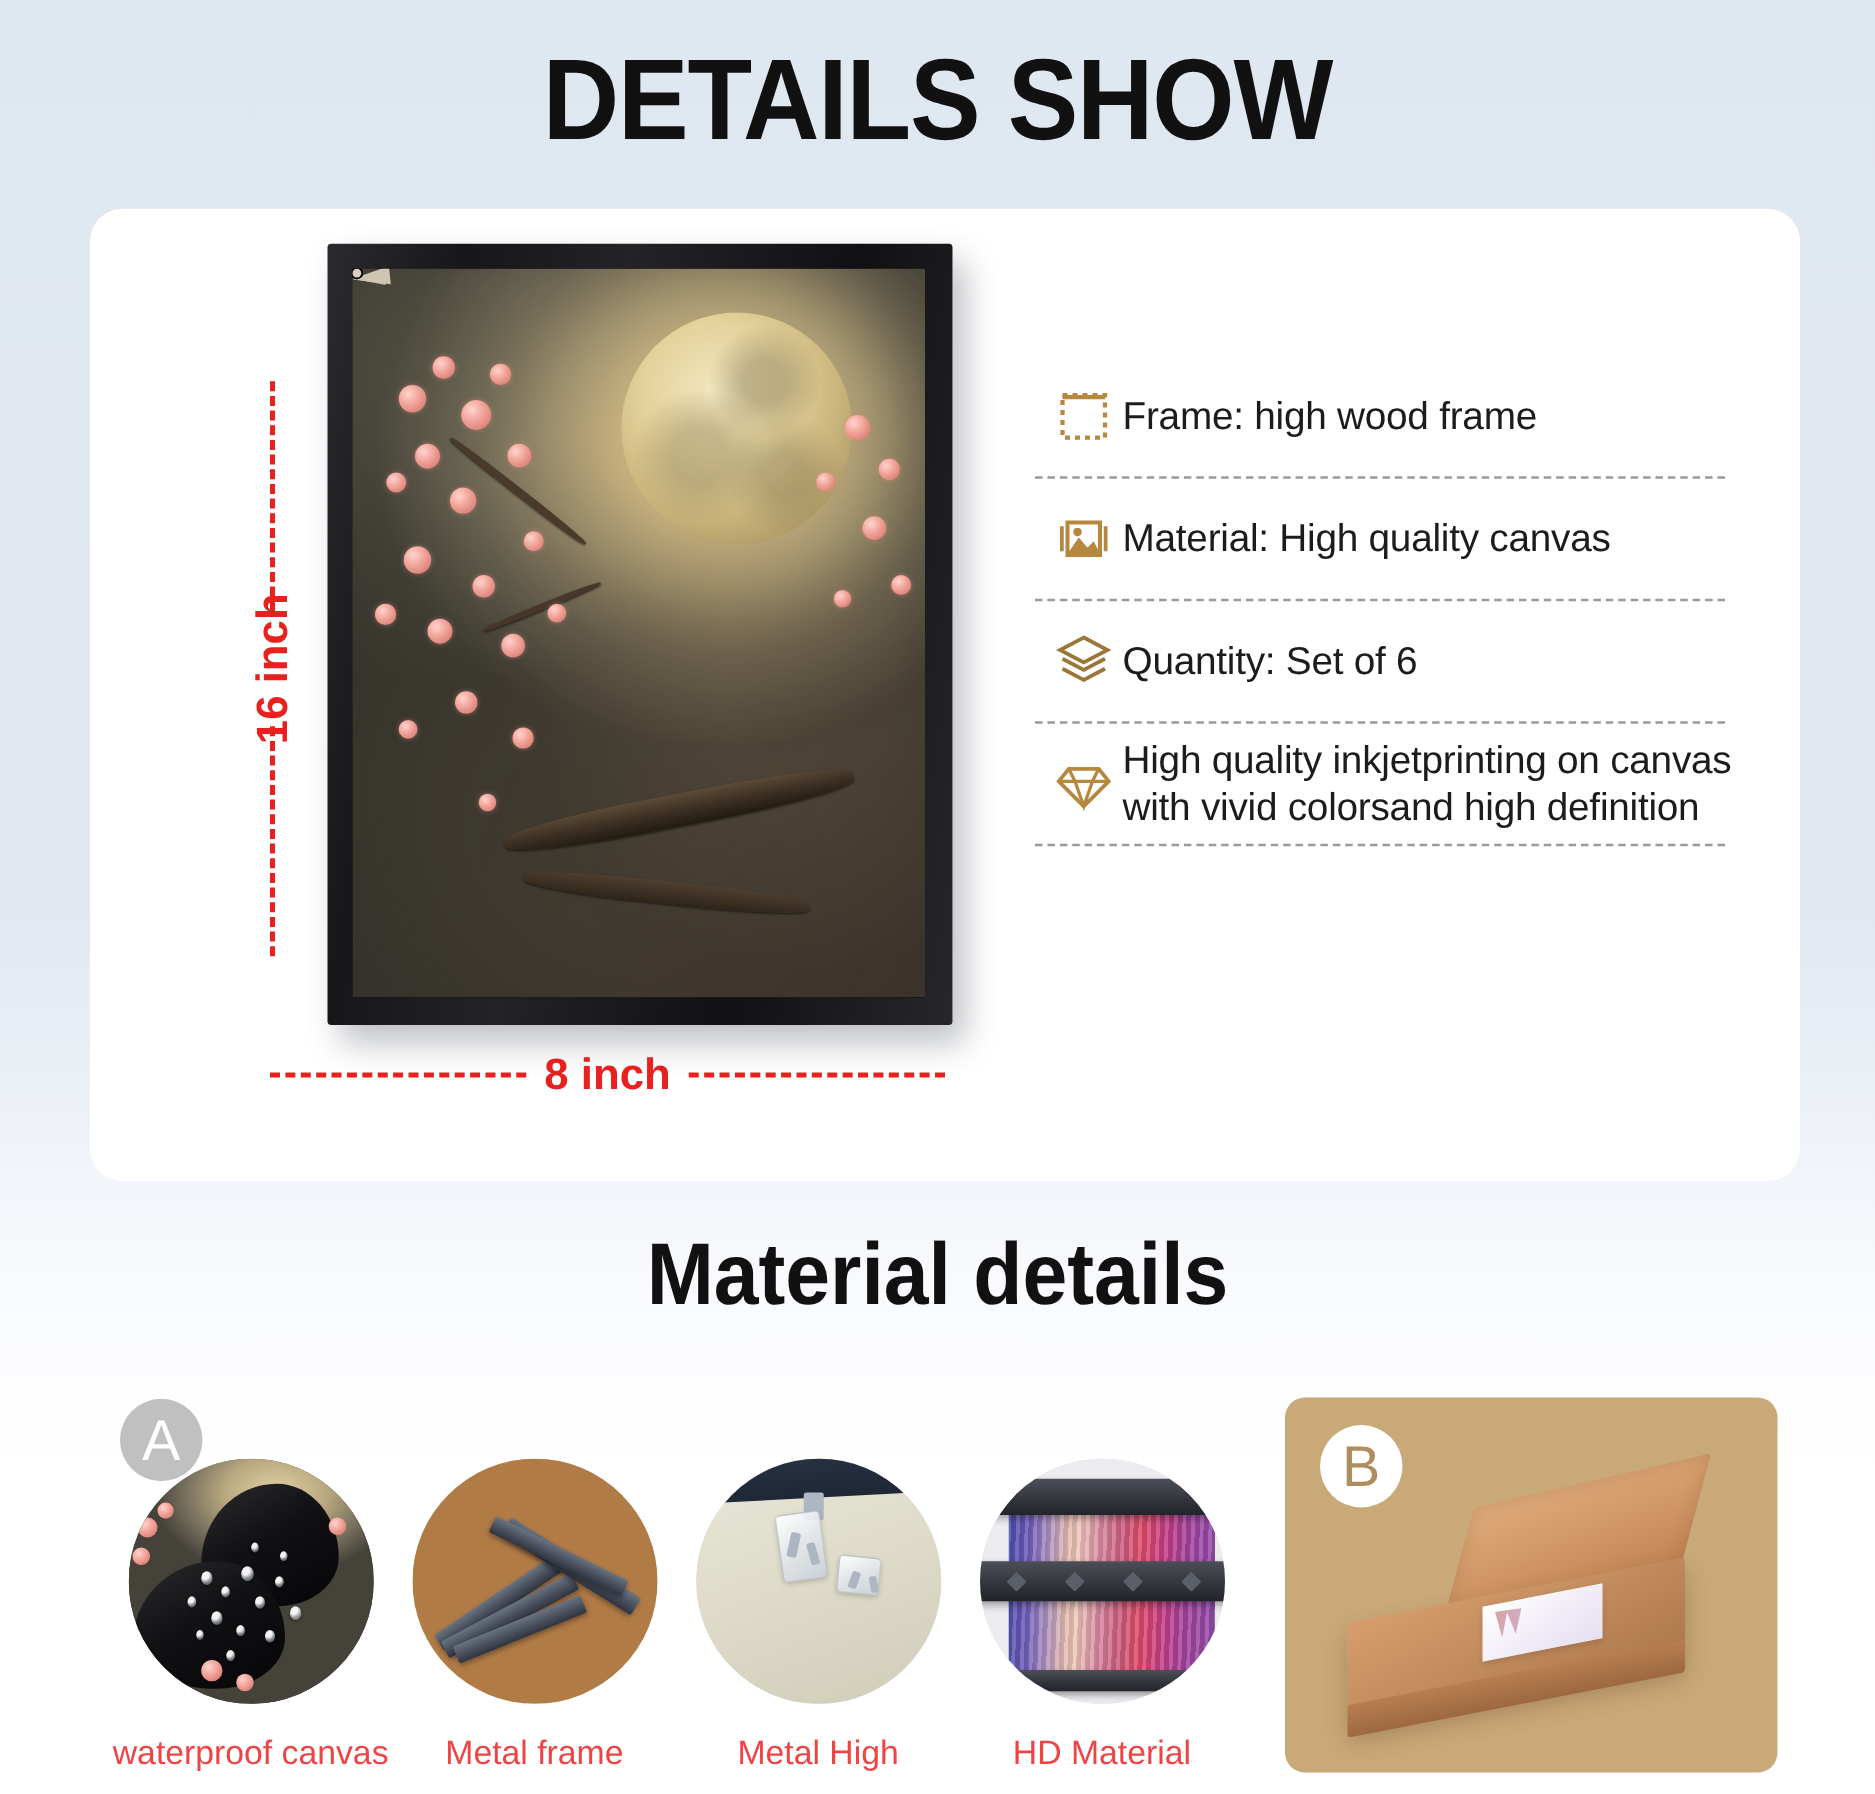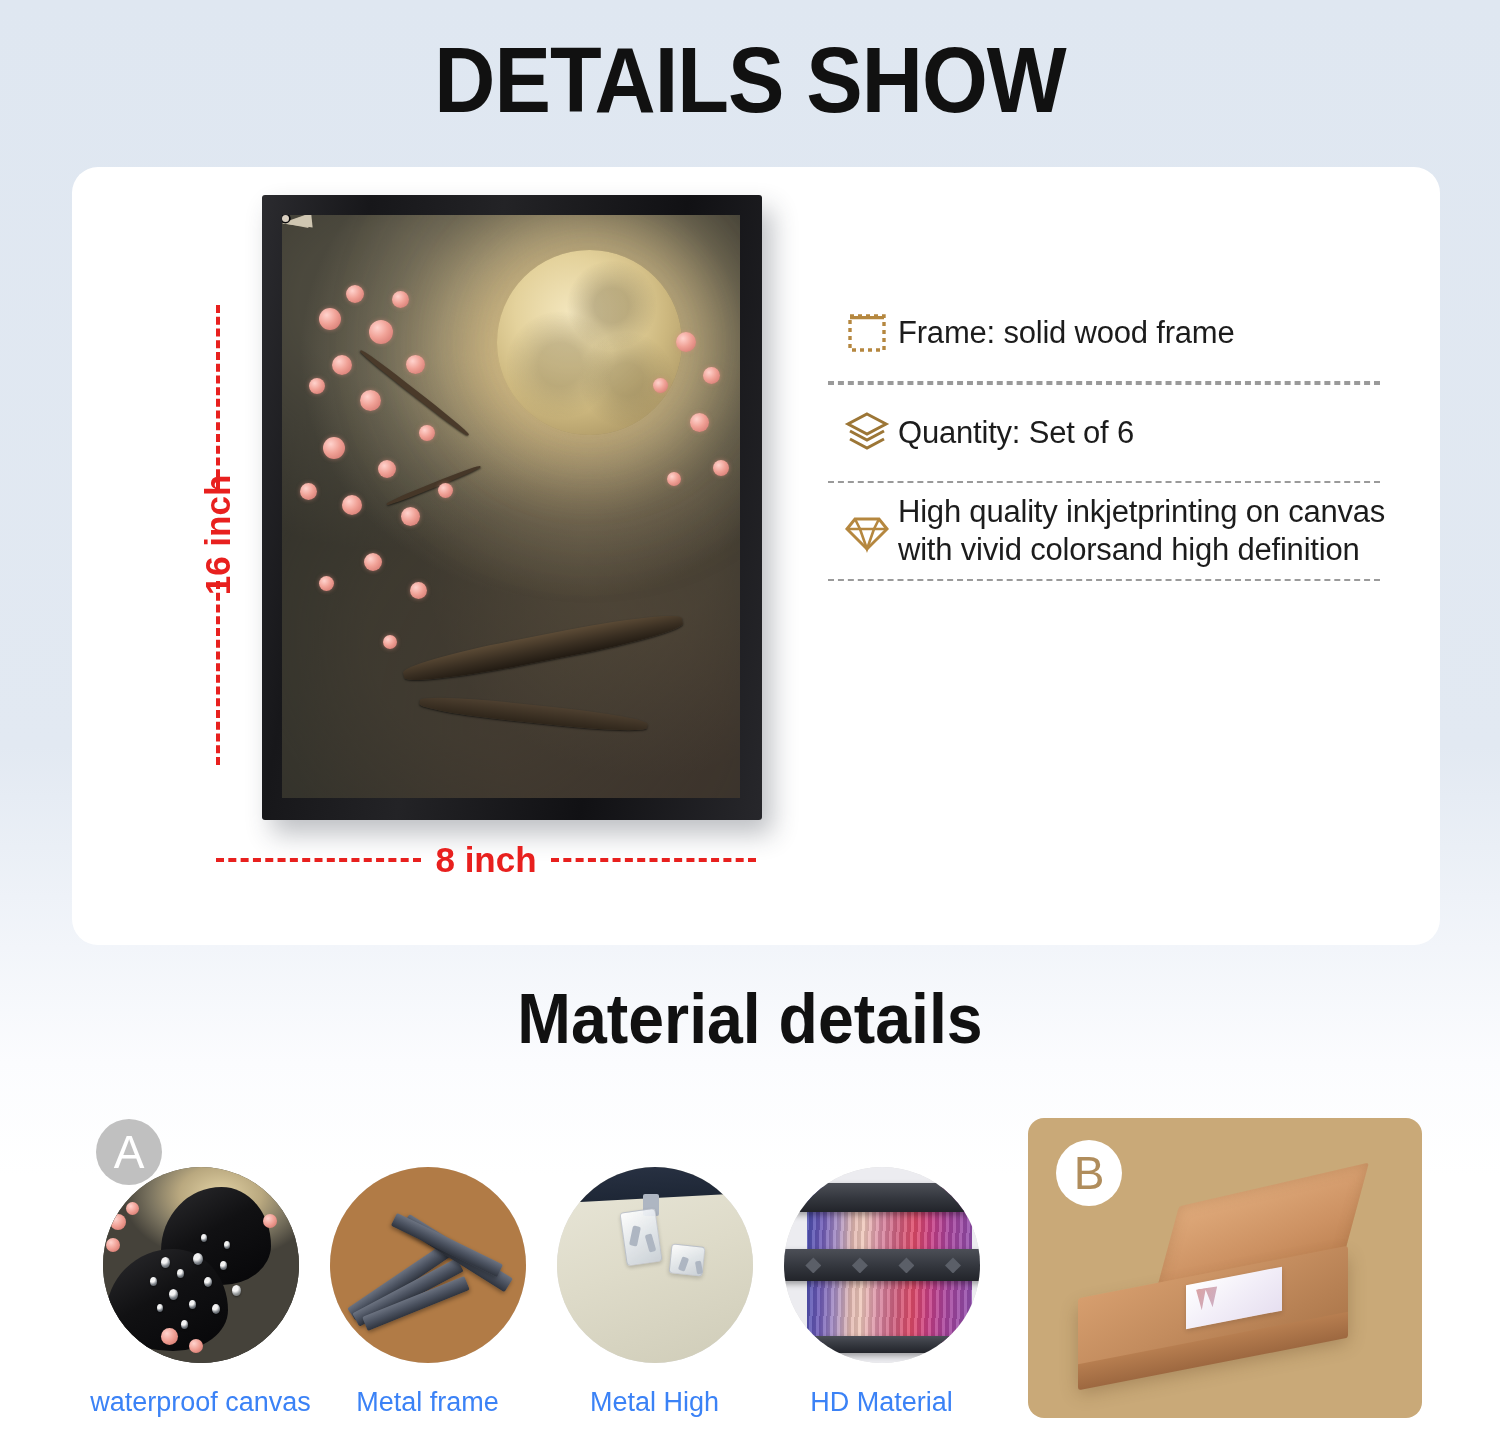--- a/index.html
+++ b/index.html
@@ -173,21 +173,21 @@
   }
   .badge-a{ left:16px; top:14px; background:#c0c0c0; color:#ffffff; }
 
   .thumbs{ position:absolute; left:18px; top:62px; width:900px; display:flex; gap:22px; }
   .thumb-col{ width:205px; display:flex; flex-direction:column; align-items:center; }
   .thumb{
     width:196px; height:196px; border-radius:50%;
     overflow:hidden; position:relative; background:#ddd;
   }
   .thumb-label{
-    margin-top:24px; font-size:27px; color:#3b82f6;
+    margin-top:24px; font-size:27px; color:#ef4444;
     font-family:"Liberation Sans", sans-serif; white-space:nowrap;
   }
 
   
   .t-canvas{ position:absolute; inset:0;
     background:
       radial-gradient(ellipse 50% 34% at 60% 14%, #e2d2a4 0%, #b9a87f 42%, #7b7460 72%, #45423a 100%),
       linear-gradient(160deg,#6b6656 0%,#3a3830 55%,#1a1916 100%); }
   .t-bird{ position:absolute; border-radius:55% 45% 45% 55%/65% 60% 40% 35%;
     background:linear-gradient(150deg,#2c2c2f 0%,#111113 45%,#060608 100%); }
@@ -352,24 +352,36 @@
 
   <div class="features">
 
     <div class="feature-row">
       <div class="feature-ico">
         <svg width="44" height="44" viewBox="0 0 44 44">
           <rect x="5" y="5" width="34" height="34" fill="none" stroke="#b5873f" stroke-width="3.4" stroke-dasharray="4 4"></rect>
           <line x1="5" y1="6.6" x2="39" y2="6.6" stroke="#b5873f" stroke-width="3.4"></line>
         </svg>
       </div>
-      <div class="feature-txt">Frame: solid wood frame</div>
+      <div class="feature-txt">Frame: high wood frame</div>
     </div>
     <div class="feature-sep"></div>
 
+    <div class="feature-row">
+      <div class="feature-ico">
+        <svg width="44" height="44" viewBox="0 0 44 44">
+          <rect x="9" y="9" width="26" height="26" fill="none" stroke="#b5873f" stroke-width="3.2"></rect>
+          <path d="M9 34 L18 21 L25 29 L30 24 L35 34 Z" fill="#b5873f"></path>
+          <circle cx="17" cy="16.5" r="3.4" fill="#b5873f"></circle>
+          <line x1="4.5" y1="12" x2="4.5" y2="32" stroke="#b5873f" stroke-width="3"></line>
+          <line x1="39.5" y1="12" x2="39.5" y2="32" stroke="#b5873f" stroke-width="3"></line>
+        </svg>
+      </div>
+      <div class="feature-txt">Material: High quality canvas</div>
+    </div>
     <div class="feature-sep"></div>
 
     <div class="feature-row">
       <div class="feature-ico">
         <svg width="48" height="48" viewBox="0 0 48 48">
           <path d="M24 5 L43 15 L24 25 L5 15 Z" fill="none" stroke="#9c7636" stroke-width="3"></path>
           <path d="M7 22 L24 31 L41 22" fill="none" stroke="#9c7636" stroke-width="3"></path>
           <path d="M7 30 L24 39 L41 30" fill="none" stroke="#9c7636" stroke-width="3"></path>
         </svg>
       </div>

